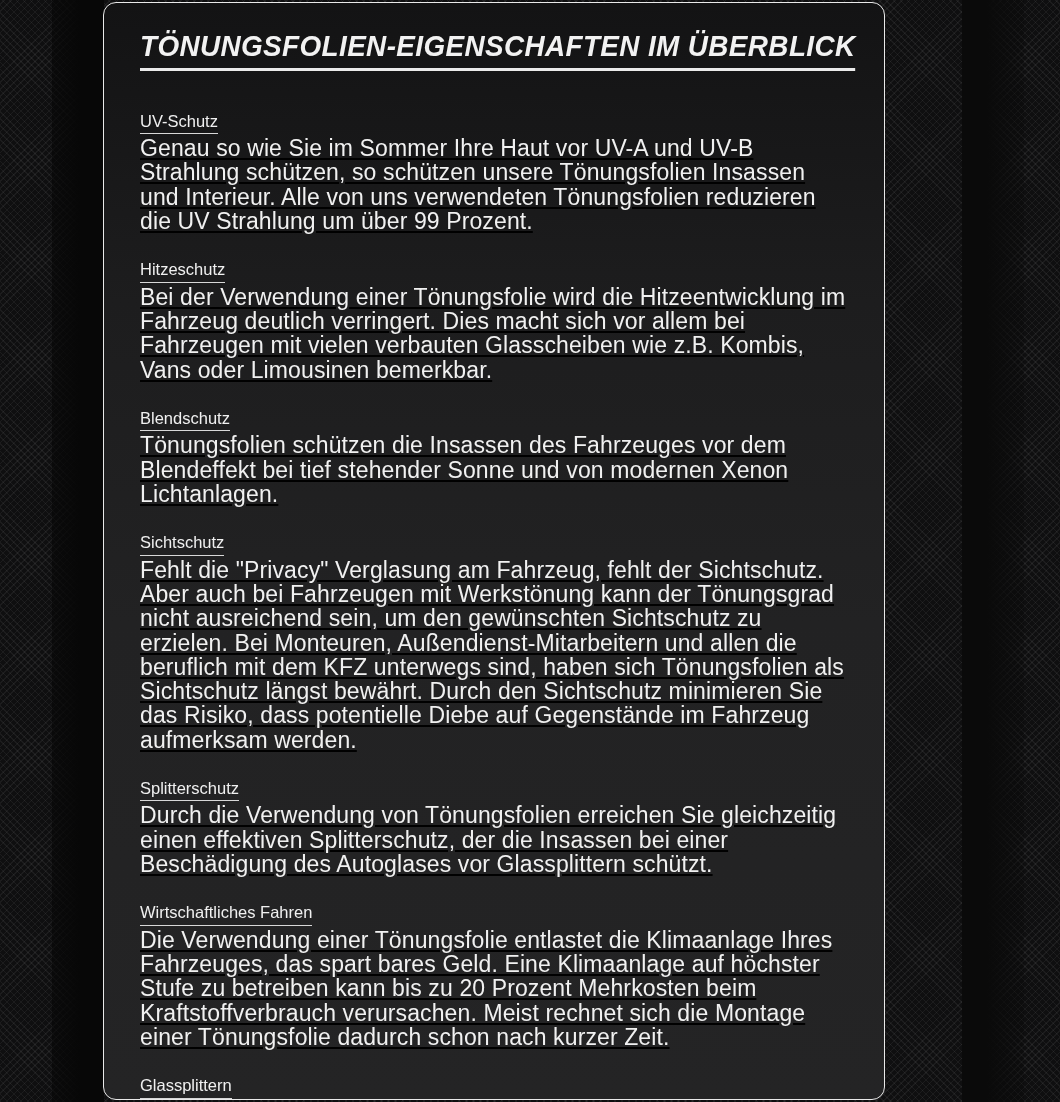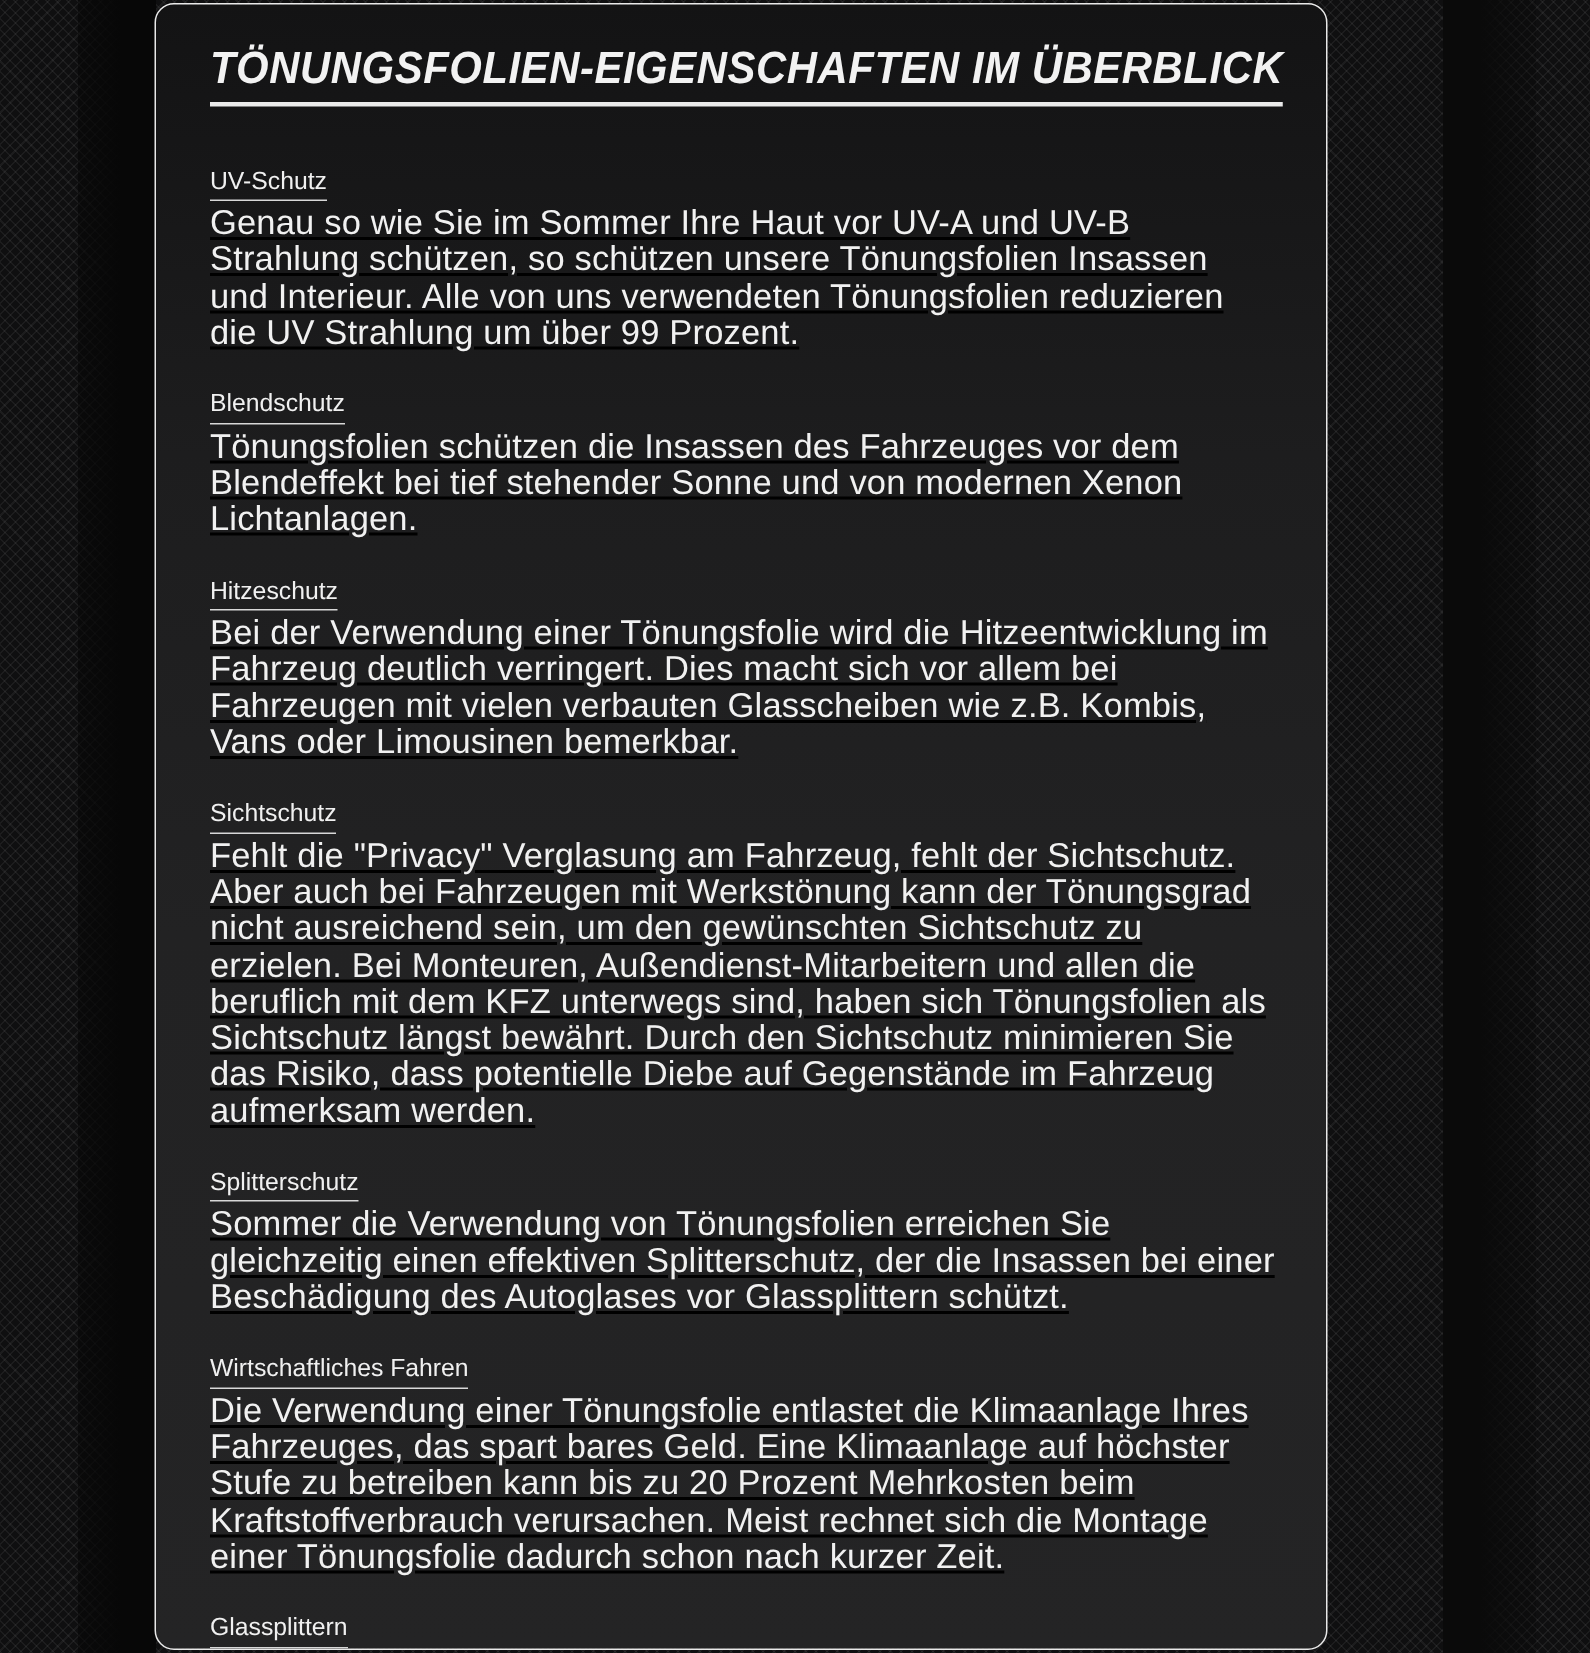--- a/index.html
+++ b/index.html
@@ -133,22 +133,22 @@
 
 <div class="content-panel">
   <div class="panel-inner">
 
     <div class="title-wrap">
       <h1 class="doc-title">TÖNUNGSFOLIEN-EIGENSCHAFTEN IM ÜBERBLICK</h1>
     </div>
 
     <div class="sections">
         <div class="section"><div class="section-heading">UV-Schutz</div><p class="section-body">Genau so wie Sie im Sommer Ihre Haut vor UV-A und UV-B Strahlung schützen, so schützen unsere Tönungsfolien Insassen und Interieur. Alle von uns verwendeten Tönungsfolien reduzieren die UV Strahlung um über 99 Prozent.</p></div>
+        <div class="section"><div class="section-heading">Hitzeschutz</div><p class="section-body">Bei der Verwendung einer Tönungsfolie wird die Hitzeentwicklung im Fahrzeug deutlich verringert. Dies macht sich vor allem bei Fahrzeugen mit vielen verbauten Glasscheiben wie z.B. Kombis, Vans oder Limousinen bemerkbar.</p></div>
         <div class="section"><div class="section-heading">Blendschutz</div><p class="section-body">Tönungsfolien schützen die Insassen des Fahrzeuges vor dem Blendeffekt bei tief stehender Sonne und von modernen Xenon Lichtanlagen.</p></div>
-        <div class="section"><div class="section-heading">Hitzeschutz</div><p class="section-body">Bei der Verwendung einer Tönungsfolie wird die Hitzeentwicklung im Fahrzeug deutlich verringert. Dies macht sich vor allem bei Fahrzeugen mit vielen verbauten Glasscheiben wie z.B. Kombis, Vans oder Limousinen bemerkbar.</p></div>
         <div class="section"><div class="section-heading">Sichtschutz</div><p class="section-body">Fehlt die "Privacy" Verglasung am Fahrzeug, fehlt der Sichtschutz. Aber auch bei Fahrzeugen mit Werkstönung kann der Tönungsgrad nicht ausreichend sein, um den gewünschten Sichtschutz zu erzielen. Bei Monteuren, Außendienst-Mitarbeitern und allen die beruflich mit dem KFZ unterwegs sind, haben sich Tönungsfolien als Sichtschutz längst bewährt. Durch den Sichtschutz minimieren Sie das Risiko, dass potentielle Diebe auf Gegenstände im Fahrzeug aufmerksam werden.</p></div>
-        <div class="section"><div class="section-heading">Splitterschutz</div><p class="section-body">Sommer die Verwendung von Tönungsfolien erreichen Sie gleichzeitig einen effektiven Splitterschutz, der die Insassen bei einer Beschädigung des Autoglases vor Glassplittern schützt.</p></div>
+        <div class="section"><div class="section-heading">Splitterschutz</div><p class="section-body">Durch die Verwendung von Tönungsfolien erreichen Sie gleichzeitig einen effektiven Splitterschutz, der die Insassen bei einer Beschädigung des Autoglases vor Glassplittern schützt.</p></div>
         <div class="section"><div class="section-heading">Wirtschaftliches Fahren</div><p class="section-body">Die Verwendung einer Tönungsfolie entlastet die Klimaanlage Ihres Fahrzeuges, das spart bares Geld. Eine Klimaanlage auf höchster Stufe zu betreiben kann bis zu 20 Prozent Mehrkosten beim Kraftstoffverbrauch verursachen. Meist rechnet sich die Montage einer Tönungsfolie dadurch schon nach kurzer Zeit.</p></div>
         <div class="section"><div class="section-heading">Glassplittern</div></div>
       </div>
 
   </div>
 </div>
 
 </body></html>

